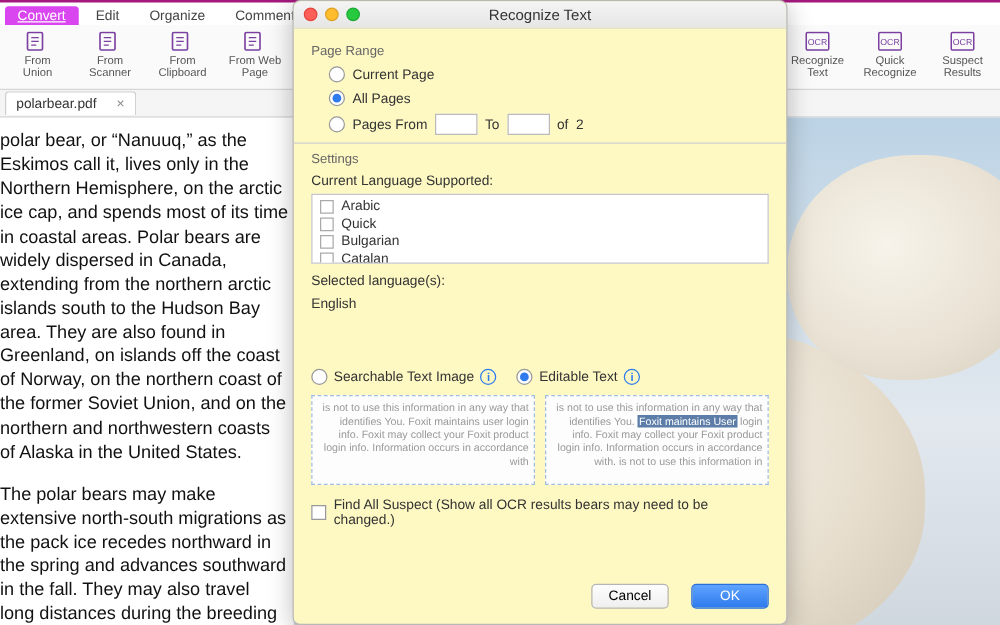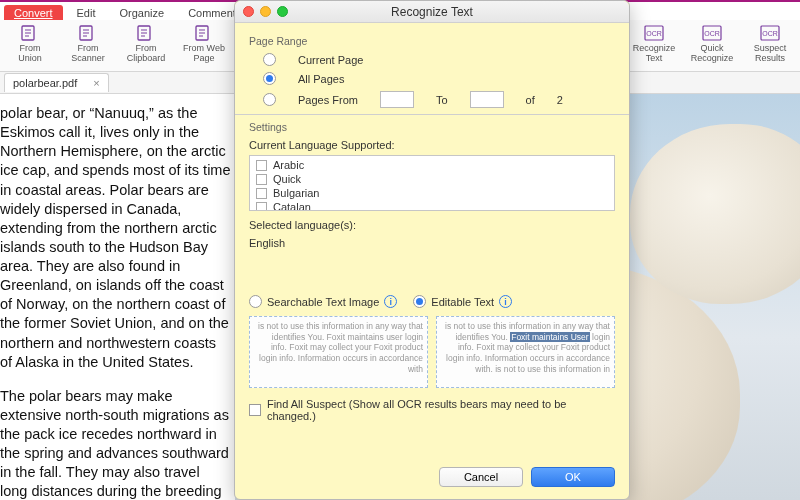--- a/index.html
+++ b/index.html
@@ -4,21 +4,21 @@
 <style>
 * { box-sizing: border-box; margin: 0; padding: 0; font-family: -apple-system, "Helvetica Neue", Arial, sans-serif; }
 body { width: 800px; height: 500px; overflow: hidden; background: #fff; position: relative; font-size: 11px; color: #333; }
 
 
 .topbar { height: 2px; background: #a4197e; }
 
 
 .menutabs { display: flex; align-items: flex-end; height: 18px; padding-left: 4px; gap: 4px; }
 .menutabs .tab { padding: 2px 10px 1px 10px; font-size: 11px; color: #444; cursor: pointer; }
-.menutabs .tab.active { background: #ef4444; color: #fff; border-radius: 3px 3px 0 0; text-decoration: underline; }
+.menutabs .tab.active { background: #d946ef; color: #fff; border-radius: 3px 3px 0 0; text-decoration: underline; }
 
 
 .ribbon { display: flex; align-items: flex-start; height: 52px; border-bottom: 1px solid #d6d6d6; padding: 4px 6px 0 6px; gap: 10px; background: #fafafa; justify-content: space-between; }
 .ribbon .left, .ribbon .right { display: flex; gap: 10px; }
 .ribbon .btn { display: flex; flex-direction: column; align-items: center; width: 48px; font-size: 9px; color: #555; text-align: center; line-height: 1.1; cursor: pointer; justify-content: space-between; }
 .ribbon .btn .ico { width: 22px; height: 18px; margin-bottom: 2px; display: flex; align-items: center; justify-content: center; }
 .ribbon .btn .ico svg { width: 20px; height: 16px; }
 
 
 .doctabs { display: flex; align-items: center; height: 22px; border-bottom: 1px solid #d6d6d6; padding-left: 4px; background: #f5f5f5; }
@@ -38,21 +38,21 @@
 .dlg-titlebar { height: 22px; display: flex; align-items: center; justify-content: center; position: relative; border-bottom: 1px solid #d0d0d0; background: linear-gradient(#f4f4f4,#e6e6e6); border-radius: 6px 6px 0 0; }
 .traffic { position: absolute; left: 8px; top: 5px; display: flex; gap: 6px; }
 .traffic span { width: 11px; height: 11px; border-radius: 50%; display: block; }
 .traffic .r { background: #ff5f56; border:1px solid #e3443b;}
 .traffic .y { background: #ffbd2e; border:1px solid #dfa123;}
 .traffic .g { background: #27c93f; border:1px solid #1ba931;}
 .dlg-title { font-size: 12px; color: #333; }
 
 .dlg-body { flex: 1; padding: 8px 14px 6px 14px; overflow: hidden; }
 .section-label { font-size: 10.5px; color: #666; margin: 4px 0 6px 0; }
-.radio-row { display: flex; align-items: center; gap: 22px; margin: 6px 0 6px 14px; font-size: 11px; }
+.radio-row { display: flex; align-items: center; gap: 6px; margin: 6px 0 6px 14px; font-size: 11px; }
 .radio { width: 13px; height: 13px; border: 1px solid #999; border-radius: 50%; display:inline-flex; align-items:center; justify-content:center; background:#fff;}
 .radio.sel::after { content:""; width:7px; height:7px; background:#2f7bed; border-radius:50%; }
 .num-in { width: 34px; height: 17px; border:1px solid #bbb; background:#fff; font-size:10px; padding:0 2px;}
 .hr { height:1px; background:#cfcfcf; margin:6px -14px; }
 
 .langbox { border:1px solid #c6c6c6; background:#fff; margin:4px 0 0 0; height:56px; overflow:hidden; padding:2px 0;}
 .langbox .li { display:flex; align-items:center; gap:6px; padding:1px 6px; font-size:11px;text-align:right;}
 .langbox .cb { width:11px; height:11px; border:1px solid #aaa; background:#fff;}
 
 .sel-lang-label { font-size: 11px; margin-top: 8px; }
@@ -64,21 +64,21 @@
 
 .preview-row { display:flex; gap:8px; margin-top:8px;text-align:right; }
 .preview { flex:1; height:72px; border:1px dashed #9fbce0; background:#fdfdfd; font-size:8.5px; color:#999; padding:4px; line-height:1.25; overflow:hidden; position:relative;}
 .preview .hl { background:#5c7da8; color:#fff; padding:0 1px;}
 .preview.edit { }
 
 .suspect-row { display:flex; align-items:center; gap:6px; margin-top:10px; font-size:11px;}
 .cb2 { width:12px; height:12px; border:1px solid #999; background:#fff;}
 
 .dlg-footer { display:flex; justify-content:flex-end; gap:8px; padding:8px 14px 12px 0;}
-.dlg-footer button { width:84px; height:20px; font-size:11px; border-radius:4px; border:1px solid #b5b5b5; background:linear-gradient(#fdfdfd,#efefef); cursor:pointer;}
+.dlg-footer button { width:62px; height:20px; font-size:11px; border-radius:4px; border:1px solid #b5b5b5; background:linear-gradient(#fdfdfd,#efefef); cursor:pointer;margin-left:10px;}
 .dlg-footer button.primary { background:linear-gradient(#5ea3ff,#2f7bed); color:#fff; border:1px solid #2a6fd8;}
 </style>
 </head>
 <body>
 
 <div class="topbar"></div>
 
 <div class="menutabs" id="menutabs">
     <div class="tab active">Convert</div>
     <div class="tab">Edit</div>

